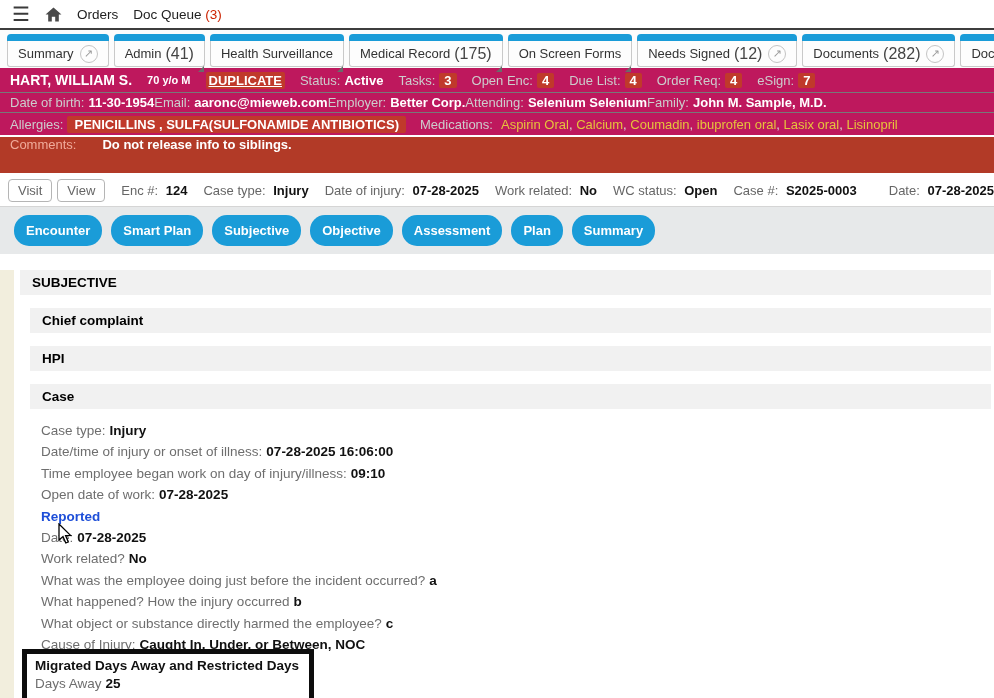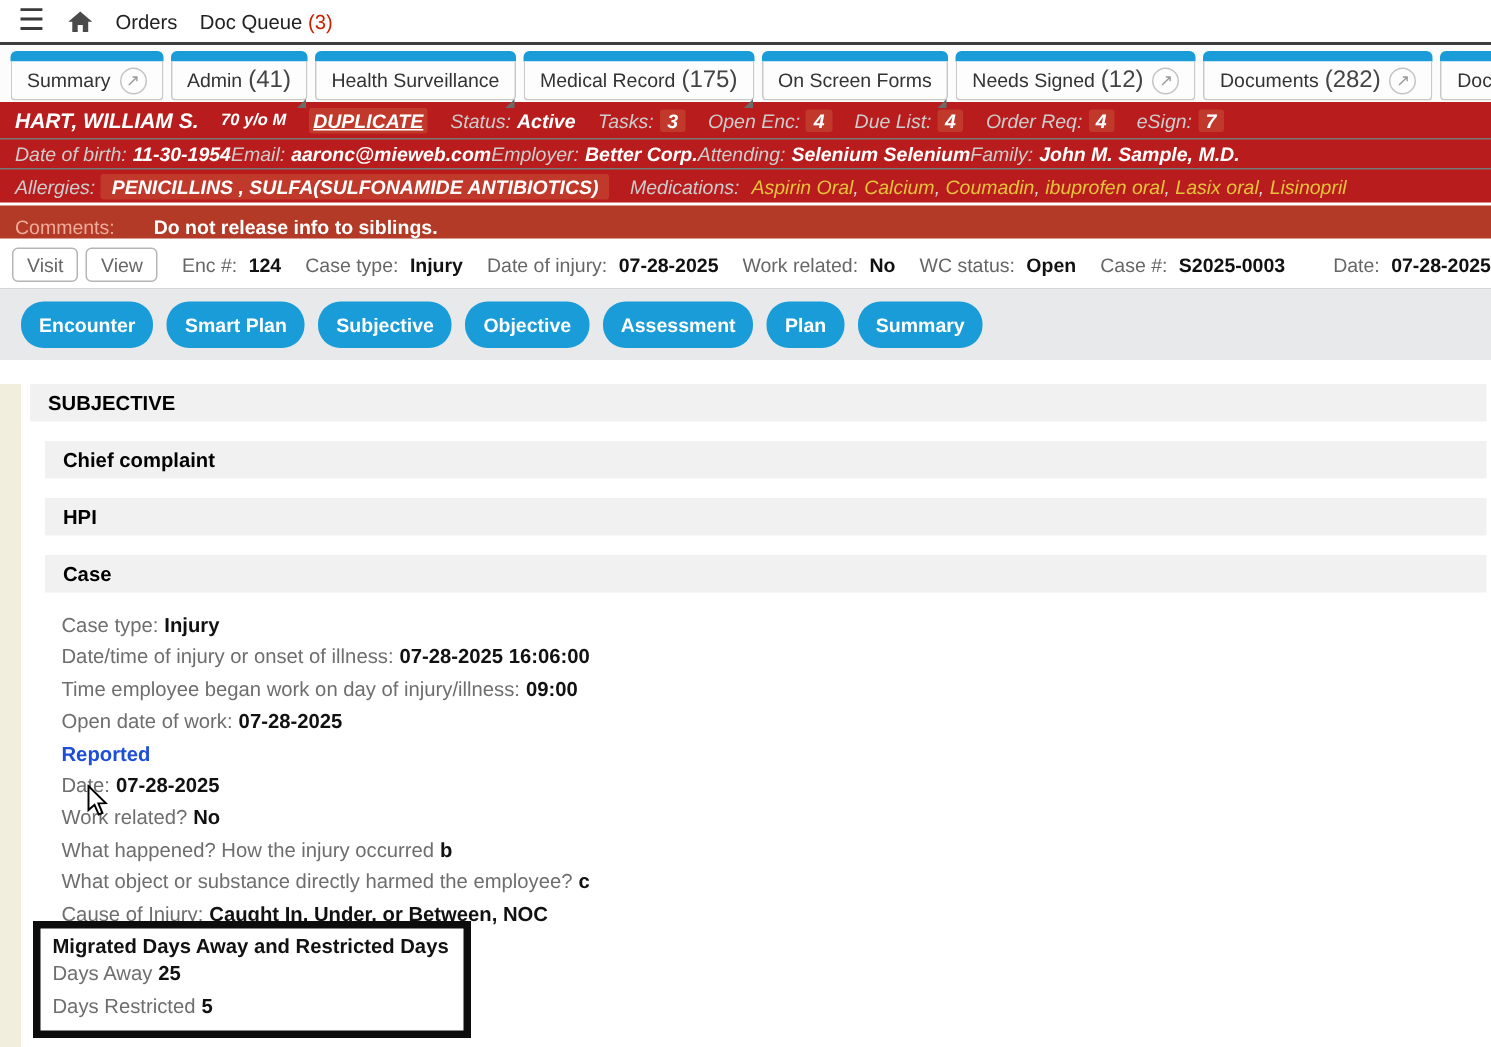--- a/index.html
+++ b/index.html
@@ -23,42 +23,42 @@
   .tab-top { height:7px; background:#1a9cd8; border-radius:4px 4px 0 0; }
   .tab-body { background:#fdfdfd; border:1px solid #c9c9c9; border-top:none; border-radius:0 0 3px 3px;
     height:26px; display:flex; align-items:center; gap:6px; padding:0 10px; color:#333; white-space:nowrap; }
   .tab-count { font-size:16px; color:#444; margin-left:-2px; }
   .popout { width:18px; height:18px; border:1px solid #c4c4c4; border-radius:50%; color:#9a9a9a;
     font-size:11px; display:flex; align-items:center; justify-content:center; flex:0 0 auto; }
   .fold { position:absolute; right:1px; bottom:-5px; width:0; height:0;
     border-left:6px solid transparent; border-bottom:6px solid #6a6a6a; }
 
   
-  .pheader { background:#b91c1c;font-style:italic; }
+  .pheader { background:#be185d; }
   .prow { display:flex; align-items:center; padding:0 10px; white-space:nowrap; }
   .prow1 { height:25px; gap:15px; border-bottom:1px solid #787878; }
   .prow2 { height:20px; border-bottom:1px solid #787878; }
   .prow3 { height:22px; }
   .pname { color:#fff; font-weight:bold; font-size:14px; }
   .page-sex { color:#fff; font-weight:bold; font-size:11px; }
   .plabel { color:#cdcdcd; margin-right:4px; }
   .pvalue { color:#fff; font-weight:bold; }
   .dup { background:#c0392b; color:#fff; font-weight:bold; text-decoration:underline;
     padding:1px 3px; border-radius:2px; cursor:pointer; }
   .statpair { display:flex; align-items:center; }
   .badge { background:#c0392b; color:#fff; font-weight:bold; padding:0 5px; border-radius:2px;
     display:inline-block; text-align:center; cursor:pointer; }
   .allergy-box { background:#c0392b; color:#fff; font-weight:bold; padding:1px 7px; border-radius:2px;
     margin-right:14px; cursor:pointer; }
   .medgroup { margin-left:4px; }
   .med { color:#e6c33c; cursor:pointer; }
   .med:not(:last-child)::after { content:", "; color:#d8d8d8; }
 
   
-  .comments { height:22px; background:#b23a27; display:flex; align-items:flex-end; padding:0 10px; margin-top:2px; }
+  .comments { height:36px; background:#b23a27; display:flex; align-items:flex-start; padding:0 10px; margin-top:2px; }
   .clabel { color:#f0ab9b; }
   .ctext { color:#fff; font-weight:bold; margin-left:26px; }
 
   
   .encrow { height:32px; background:#fff; display:flex; align-items:center; padding:0 8px; gap:16px;
     margin-top:2px; border-bottom:1px solid #d5d5d5; white-space:nowrap; }
   .btn-group { display:flex; gap:5px; }
   .btn-outline { border:1px solid #b5b5b5; border-radius:4px; background:#fff; color:#666;
     font-size:13px; padding:3px 9px; cursor:pointer; font-family:inherit; }
   .elabel { color:#666; }
@@ -293,33 +293,36 @@
   <div class="secbar l2">Case</div>
 
   <div class="case-text">
     <div class="cline">
       <span class="clabel2">Case type:</span><span class="cvalue2">Injury</span>
     </div>
     <div class="cline">
       <span class="clabel2">Date/time of injury or onset of illness:</span><span class="cvalue2">07-28-2025 16:06:00</span>
     </div>
     <div class="cline">
-      <span class="clabel2">Time employee began work on day of injury/illness:</span><span class="cvalue2">09:00</span>
+      <span class="clabel2">Time employee began work on day of injury/illness:</span><span class="cvalue2">09:10</span>
     </div>
     <div class="cline">
       <span class="clabel2">Open date of work:</span><span class="cvalue2">07-28-2025</span>
     </div>
     <div class="cline reported">
       <span class="clabel2">Reported</span>
     </div>
     <div class="cline">
       <span class="clabel2">Date:</span><span class="cvalue2">07-28-2025</span>
     </div>
     <div class="cline">
       <span class="clabel2">Work related?</span><span class="cvalue2">No</span>
+    </div>
+    <div class="cline">
+      <span class="clabel2">What was the employee doing just before the incident occurred?</span><span class="cvalue2">a</span>
     </div>
     <div class="cline">
       <span class="clabel2">What happened? How the injury occurred</span><span class="cvalue2">b</span>
     </div>
     <div class="cline">
       <span class="clabel2">What object or substance directly harmed the employee?</span><span class="cvalue2">c</span>
     </div>
     <div class="cline">
       <span class="clabel2">Cause of Injury:</span><span class="cvalue2">Caught In, Under, or Between, NOC</span>
     </div>

